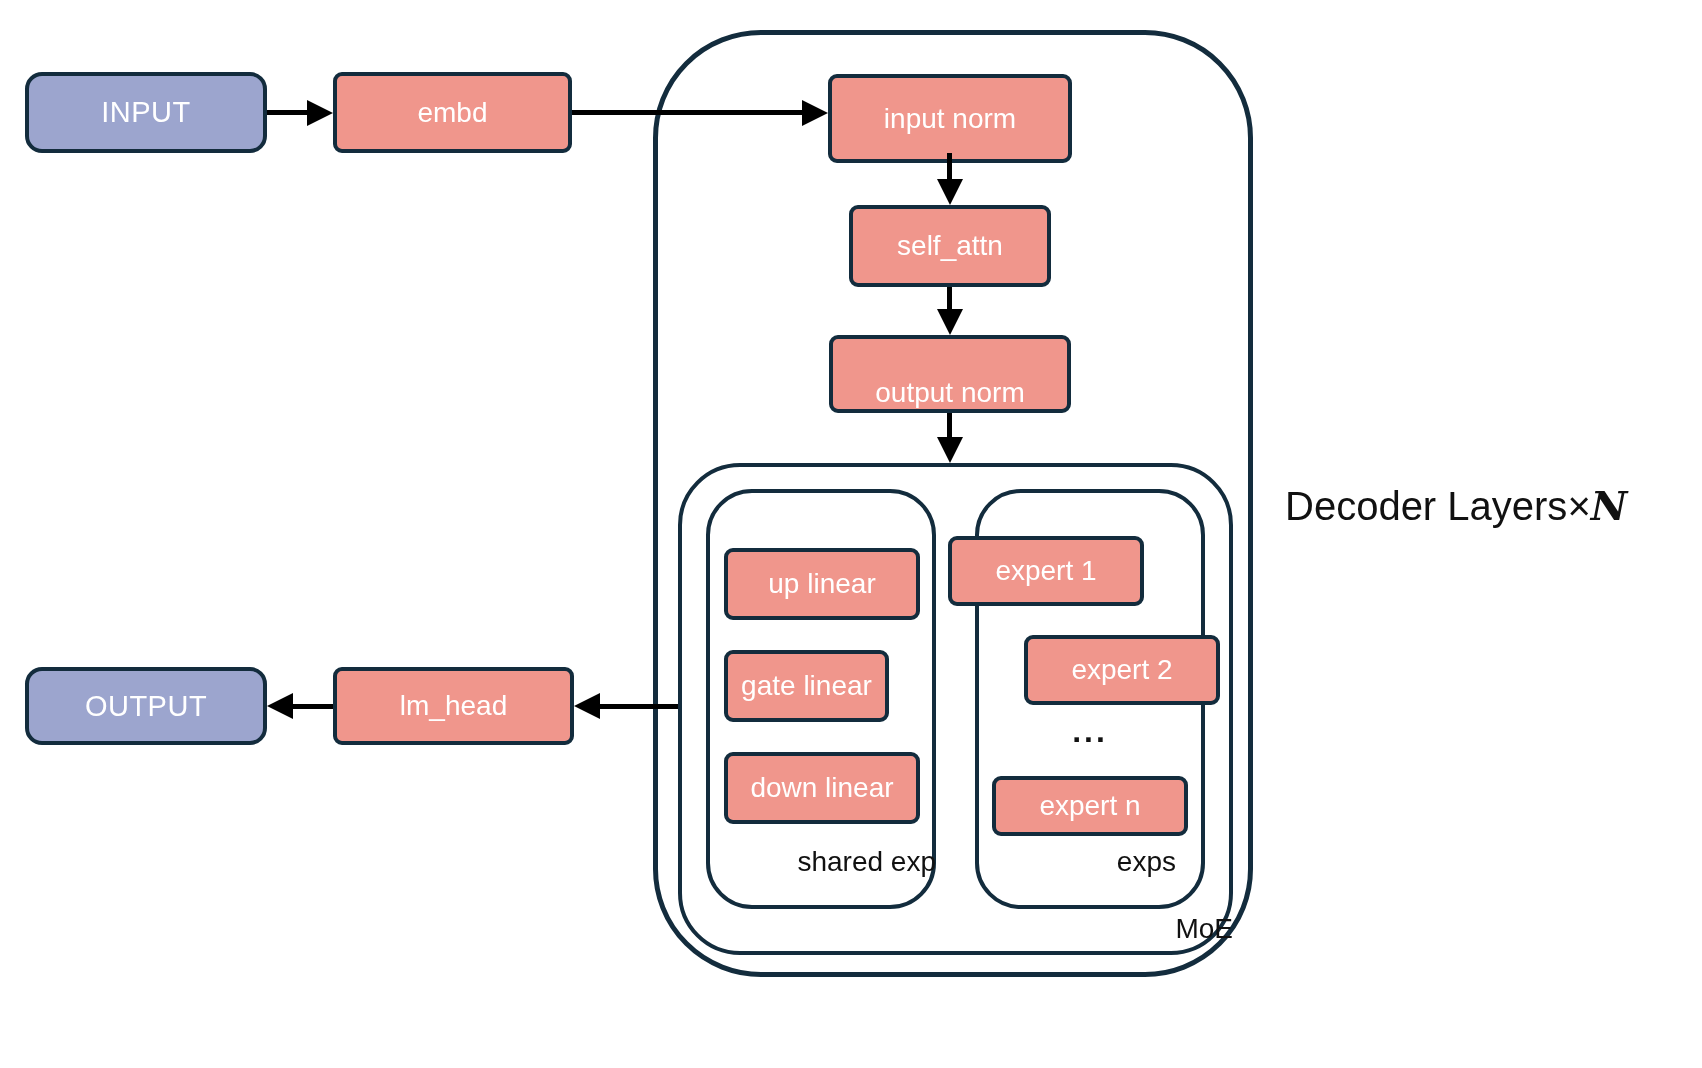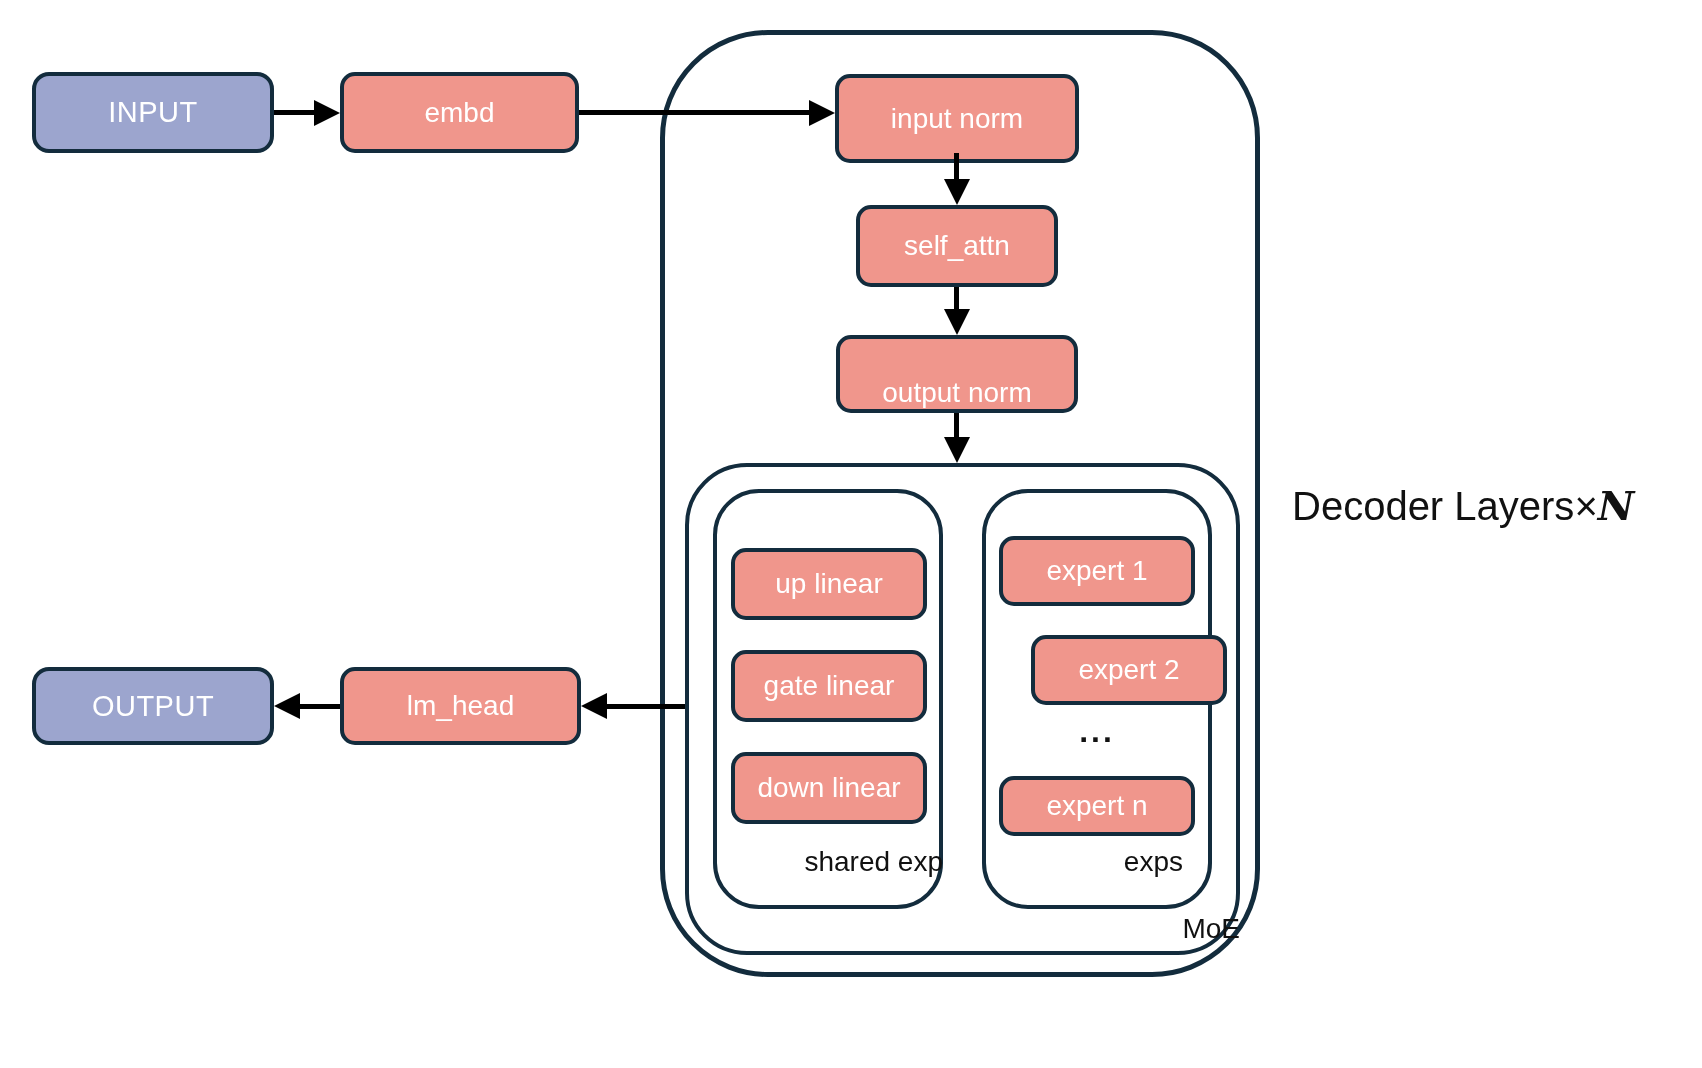--- a/index.html
+++ b/index.html
@@ -4,24 +4,24 @@
 <style>
   :root{
     --background:#FFFFFF; --io-fill:#9CA5CE; --block-fill:#F0968C;
     --border:#132C3D; --arrow:#000000; --text-light:#FFFFFF; --text-dark:#111111;
   }
   html,body{margin:0;padding:0;background:#fff;}
   .canvas{
     position:relative;width:1702px;height:1068px;background:var(--background);
     font-family:"Liberation Sans",sans-serif;overflow:hidden;
   }
-  .abs{position:absolute;box-sizing:border-box;margin-left:7px;}
+  .abs{position:absolute;box-sizing:border-box;}
   .box{
     display:flex;align-items:center;justify-content:center;
-    border:4px solid var(--border);border-radius:15px;
+    border:4px solid var(--border);border-radius:9px;
     color:var(--text-light);font-size:28px;font-weight:400;
   }
   .io{background:var(--io-fill);border-radius:17px;font-size:29px;letter-spacing:0.5px;}
   .blk{background:var(--block-fill);}
   .container{border:4px solid var(--border);background:transparent;}
   .decoder{border-width:5px;border-radius:108px;}
   .moe{border-radius:62px;}
   .group{border-radius:46px;}
   .lbl{color:var(--text-dark);font-size:28px;text-align:right;}
   .dots{color:var(--text-dark);font-size:32px;font-weight:700;letter-spacing:3px;text-align:center;line-height:1;}
@@ -79,31 +79,31 @@
       <span>output norm</span>
     </div>
 
   <div class="abs vline" style="left:947px;top:413px;height:26px;"></div>
   <div class="abs head head-down" style="left:937px;top:437px;"></div>
 
   <div class="abs box blk" style="left:724px;top:548px;width:196px;height:72px;">
       <span>up linear</span>
     </div>
 
-  <div class="abs box blk" style="left:724px;top:650px;width:196px;height:72px;">
+  <div class="abs box blk" style="left:724px;top:650px;width:165px;height:72px;">
       <span>gate linear</span>
     </div>
 
   <div class="abs box blk" style="left:724px;top:752px;width:196px;height:72px;">
       <span>down linear</span>
     </div>
 
   <div class="abs lbl" style="left:706px;top:846px;width:230px;">shared exp</div>
 
-  <div class="abs box blk" style="left:992px;top:536px;width:196px;height:70px;">
+  <div class="abs box blk" style="left:948px;top:536px;width:196px;height:70px;">
       <span>expert 1</span>
     </div>
 
   <div class="abs box blk" style="left:1024px;top:635px;width:196px;height:70px;">
       <span>expert 2</span>
     </div>
 
   <div class="abs dots" style="left:975px;top:715px;width:230px;">...</div>
 
   <div class="abs box blk" style="left:992px;top:776px;width:196px;height:60px;">

